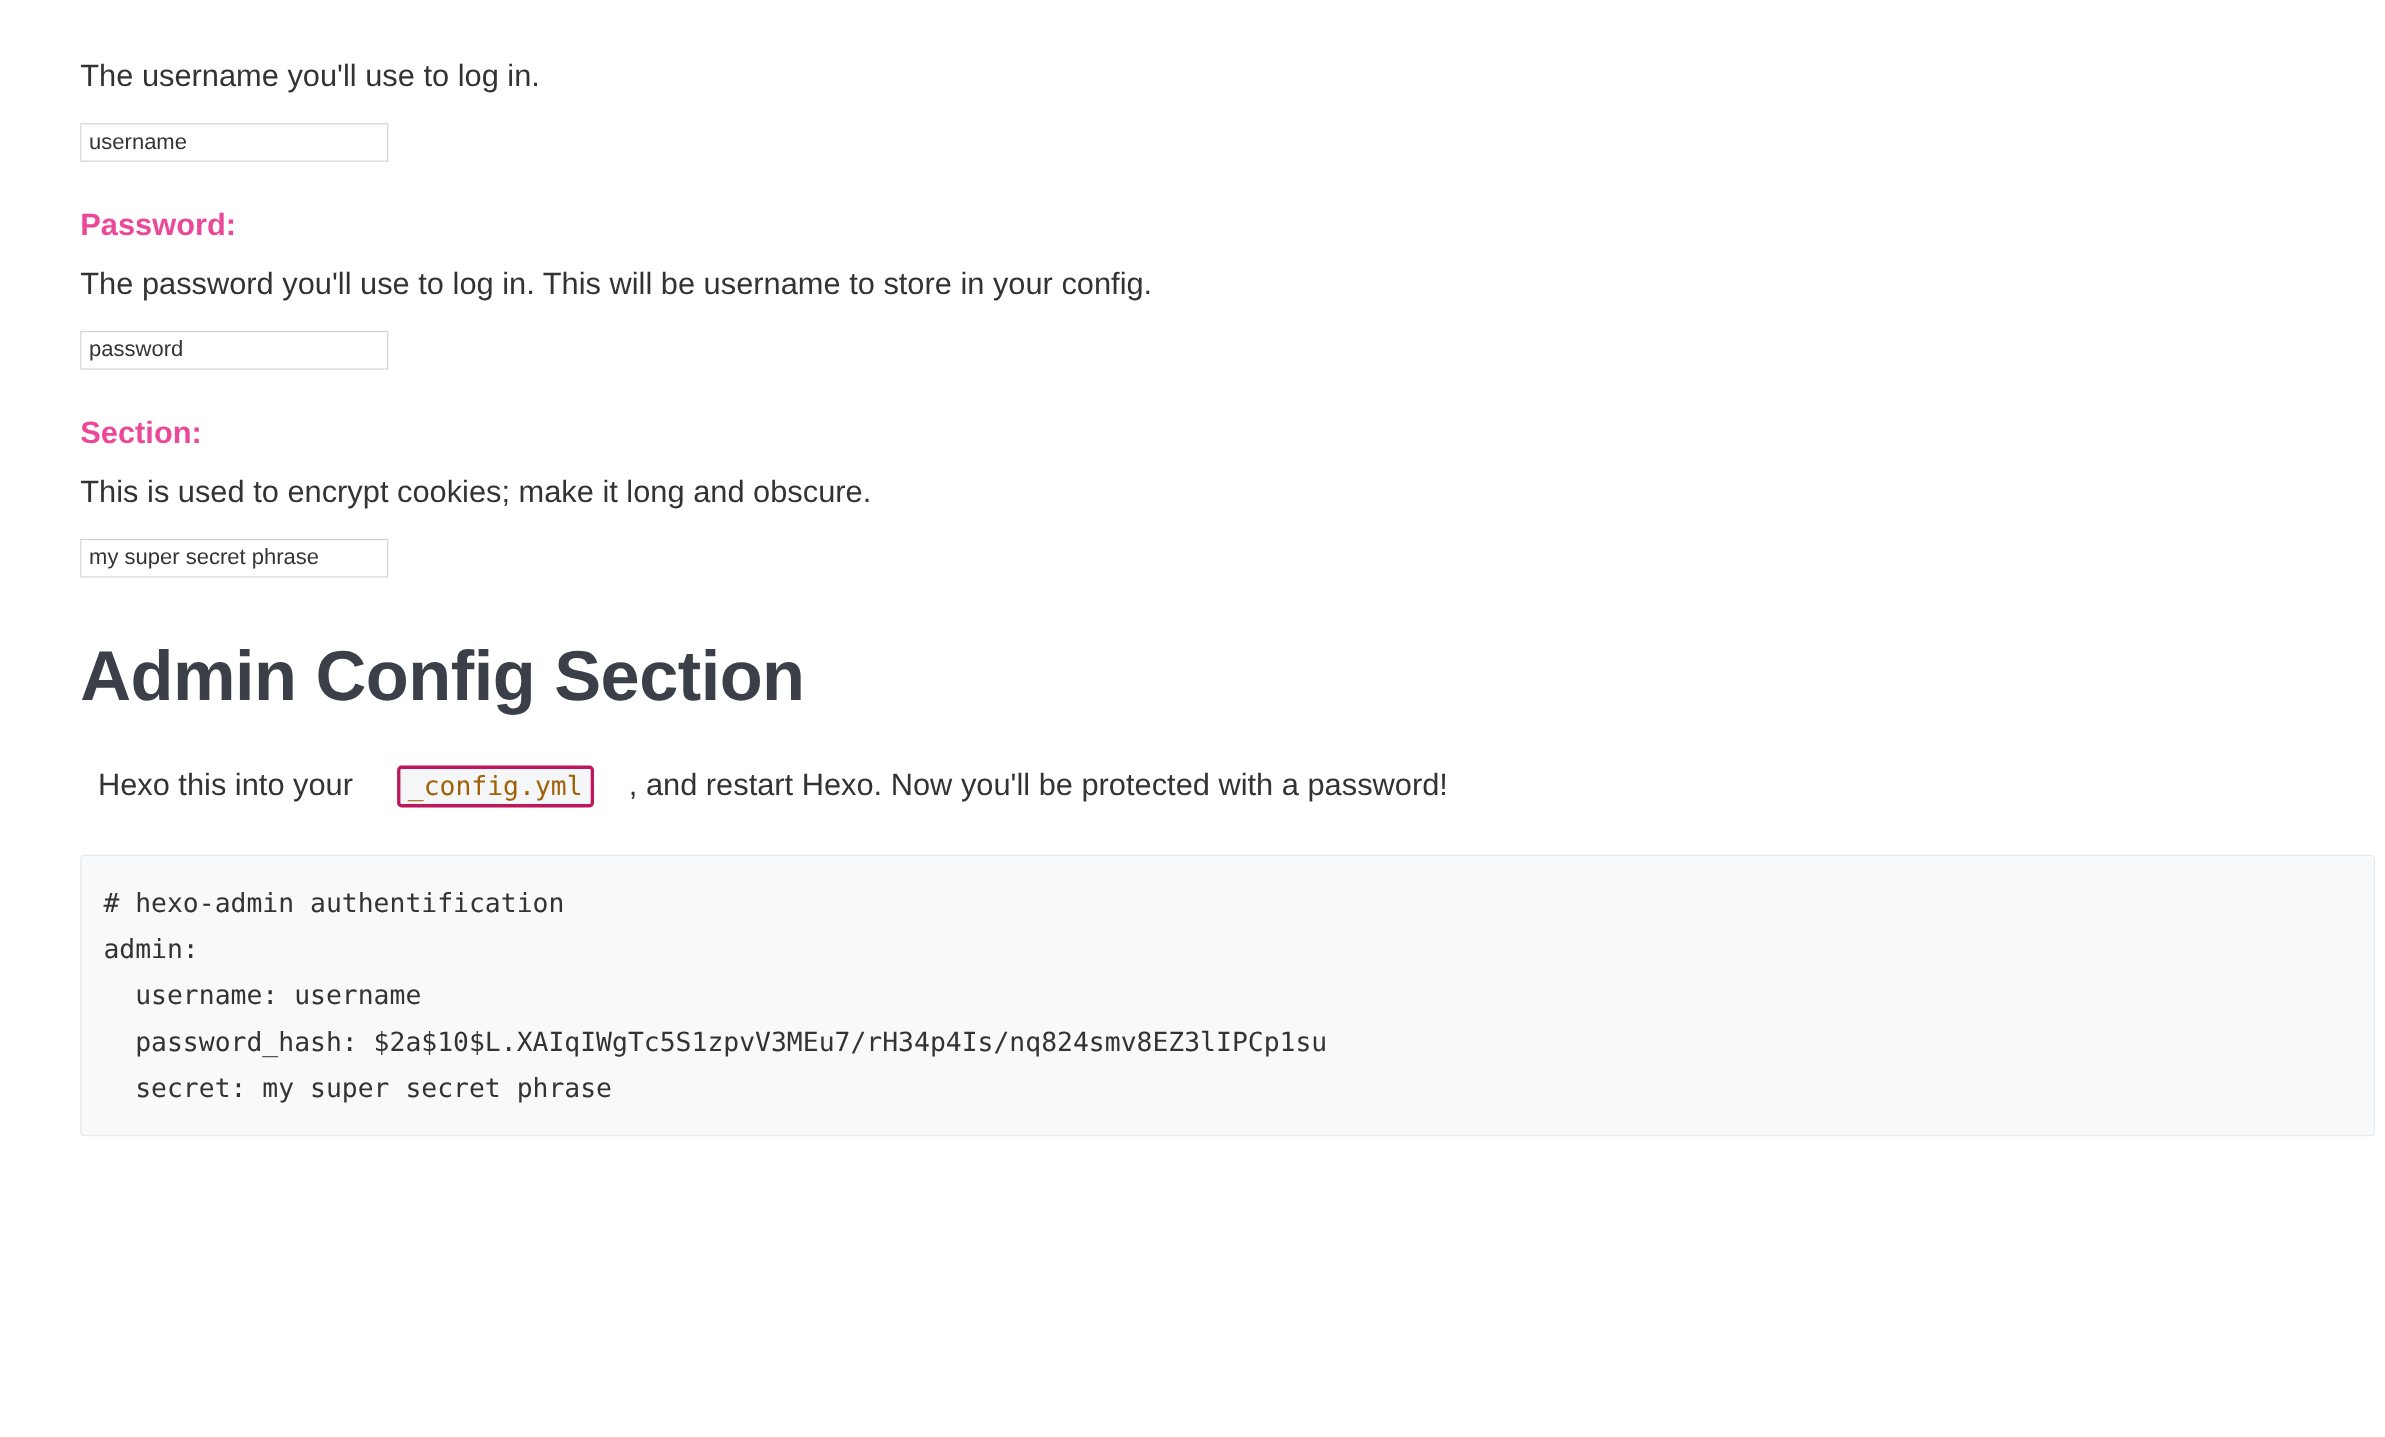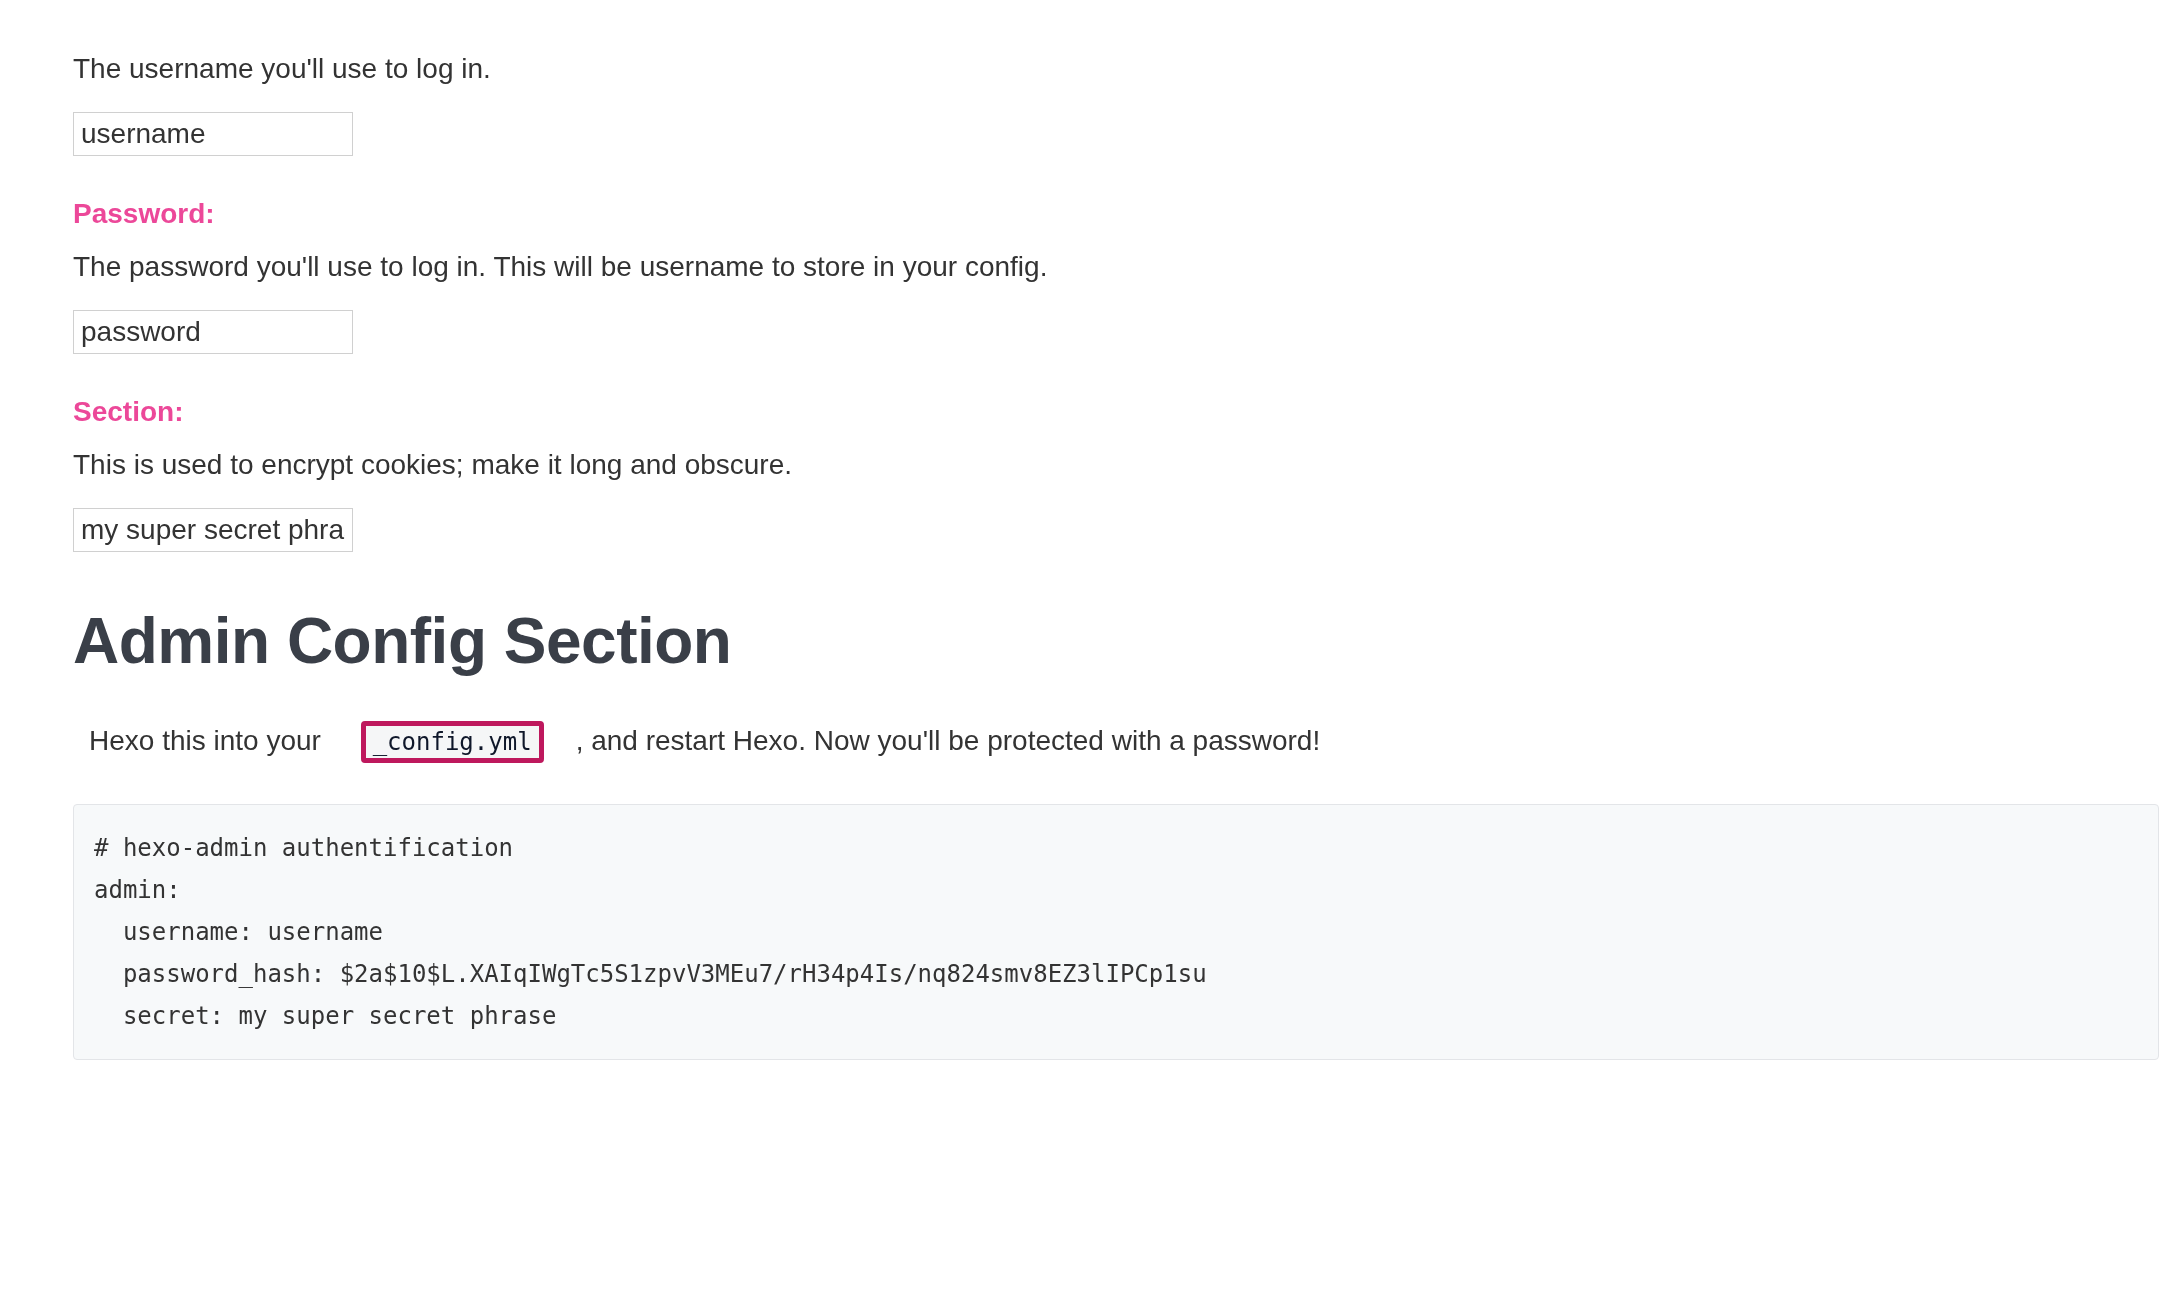--- a/index.html
+++ b/index.html
@@ -21,21 +21,21 @@
       line-height: 1.5;
     }
     .field-label {
       font-weight: 700;
       color: #ec4899;
       margin-top: 38px;
       margin-bottom: 6px;
     }
     input[type="text"] {
       font-family: -apple-system, BlinkMacSystemFont, "Segoe UI", Helvetica, Arial, sans-serif;
-      font-size: 28px;
+      font-size: 20px;
       padding: 5px 7px;
       border: 1px solid #d0d0d0;
       background: #fff;
       color: #333;
       width: 280px;
       margin-bottom: 4px;
     }
     h2.section-heading {
       font-size: 64px;
       font-weight: 700;
@@ -46,24 +46,24 @@
     }
     .instruction {
       color: #333;
       line-height: 1.5;
       margin-bottom: 42px;
     }
     code.inline {
       font-family: ui-monospace, SFMono-Regular, "SF Mono", Menlo, Consolas, monospace;
       font-size: 24px;
       background: #f5f6f7;
-      border: 5px solid #be185d;
+      border: 3px solid #be185d;
       border-radius: 4px;
       padding: 2px 7px;
-      color: #0f172a;
+      color: #a16207;
     }
     pre.codeblock {
       font-family: ui-monospace, SFMono-Regular, "SF Mono", Menlo, Consolas, monospace;
       font-size: 24px;
       background: #f7f9fa;
       border: 1px solid #e3e5e8;
       border-radius: 4px;
       padding: 22px 20px;
       color: #333;
       line-height: 1.75;

